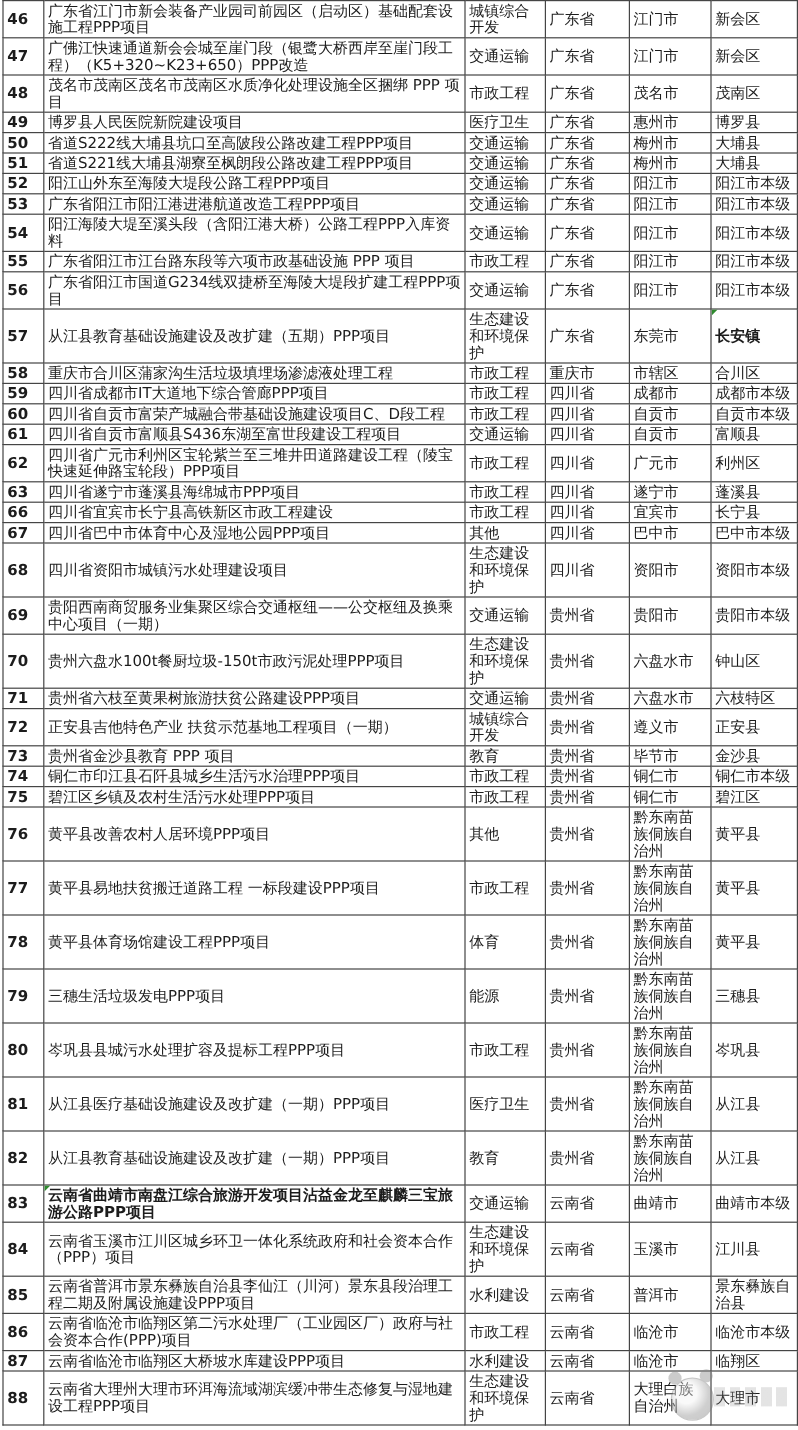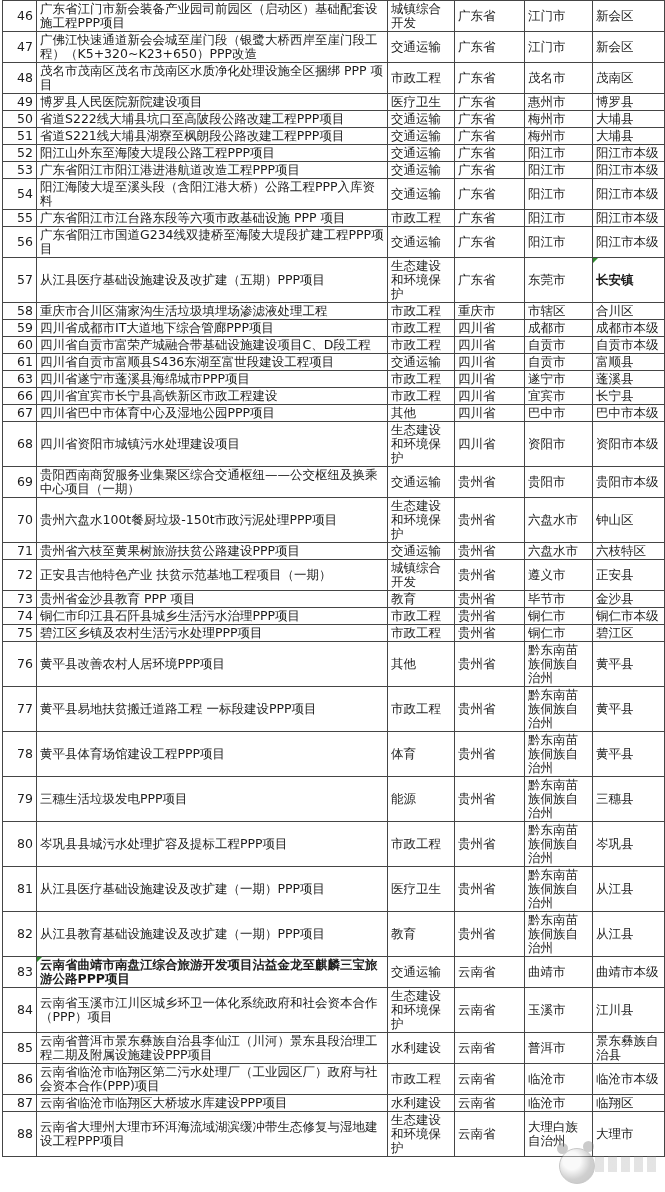--- a/index.html
+++ b/index.html
@@ -28,21 +28,21 @@
   table.ppp-table td {
     border: 1px solid #454545;
     vertical-align: middle;
     color: #1c1c1c;
     font-size: 12.5px;
     line-height: 14px;
     padding: 1px 3px;
     word-break: break-all;
     overflow: hidden;
   }
-  td.col-no { text-align: right; padding: 1px 1px; }
+  td.col-no { text-align: left; padding: 1px 1px; font-weight: bold; }
   td.col-name { padding-left: 4px; }
   td.col-category, td.col-province, td.col-city, td.col-district { padding-left: 4px; }
 
   
   .green-flag { position: relative; font-weight: bold; }
   .green-flag::before {
     content: "";
     position: absolute;
     top: 0; left: 0;
     width: 0; height: 0;
@@ -182,21 +182,21 @@
         <tr>
           <td class="col-no">56</td>
           <td class="col-name">广东省阳江市国道G234线双捷桥至海陵大堤段扩建工程PPP项目</td>
           <td class="col-category">交通运输</td>
           <td class="col-province">广东省</td>
           <td class="col-city">阳江市</td>
           <td class="col-district">阳江市本级</td>
         </tr>
         <tr>
           <td class="col-no">57</td>
-          <td class="col-name">从江县医疗基础设施建设及改扩建（五期）PPP项目</td>
+          <td class="col-name">从江县教育基础设施建设及改扩建（五期）PPP项目</td>
           <td class="col-category">生态建设和环境保护</td>
           <td class="col-province">广东省</td>
           <td class="col-city">东莞市</td>
           <td class="col-district green-flag">长安镇</td>
         </tr>
         <tr>
           <td class="col-no">58</td>
           <td class="col-name">重庆市合川区蒲家沟生活垃圾填埋场渗滤液处理工程</td>
           <td class="col-category">市政工程</td>
           <td class="col-province">重庆市</td>
@@ -219,20 +219,28 @@
           <td class="col-city">自贡市</td>
           <td class="col-district">自贡市本级</td>
         </tr>
         <tr>
           <td class="col-no">61</td>
           <td class="col-name">四川省自贡市富顺县S436东湖至富世段建设工程项目</td>
           <td class="col-category">交通运输</td>
           <td class="col-province">四川省</td>
           <td class="col-city">自贡市</td>
           <td class="col-district">富顺县</td>
+        </tr>
+        <tr>
+          <td class="col-no">62</td>
+          <td class="col-name">四川省广元市利州区宝轮紫兰至三堆井田道路建设工程（陵宝快速延伸路宝轮段）PPP项目</td>
+          <td class="col-category">市政工程</td>
+          <td class="col-province">四川省</td>
+          <td class="col-city">广元市</td>
+          <td class="col-district">利州区</td>
         </tr>
         <tr>
           <td class="col-no">63</td>
           <td class="col-name">四川省遂宁市蓬溪县海绵城市PPP项目</td>
           <td class="col-category">市政工程</td>
           <td class="col-province">四川省</td>
           <td class="col-city">遂宁市</td>
           <td class="col-district">蓬溪县</td>
         </tr>
         <tr>

